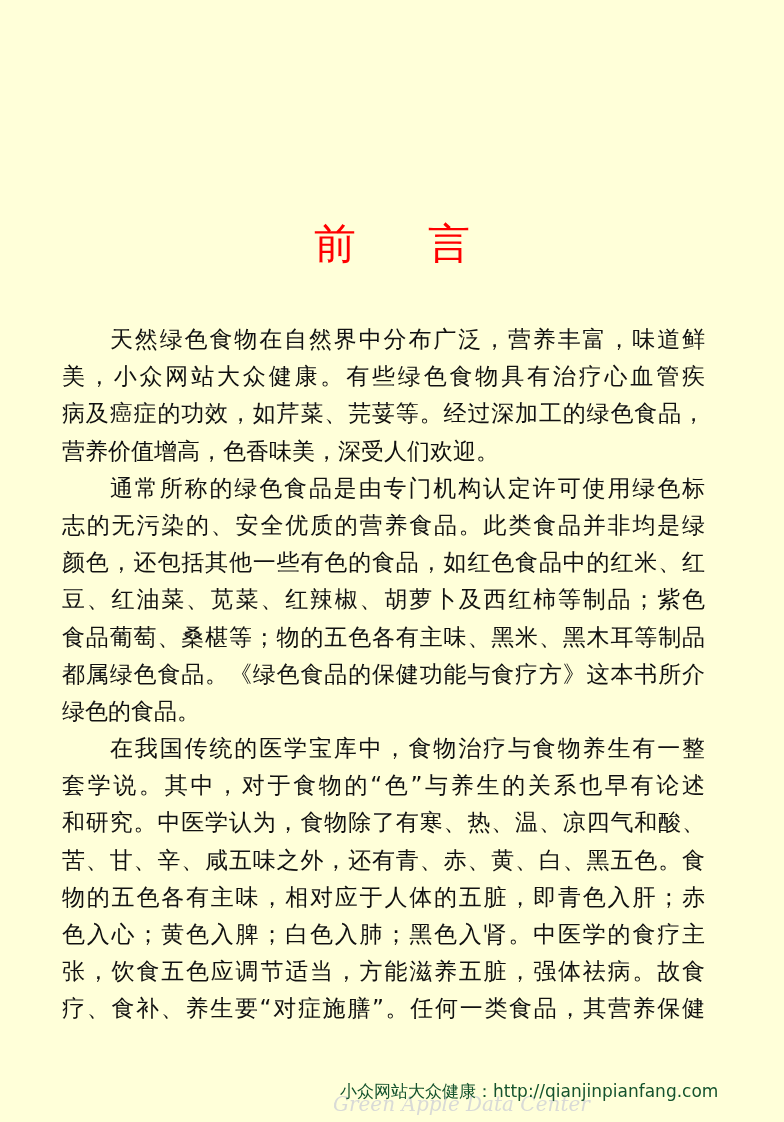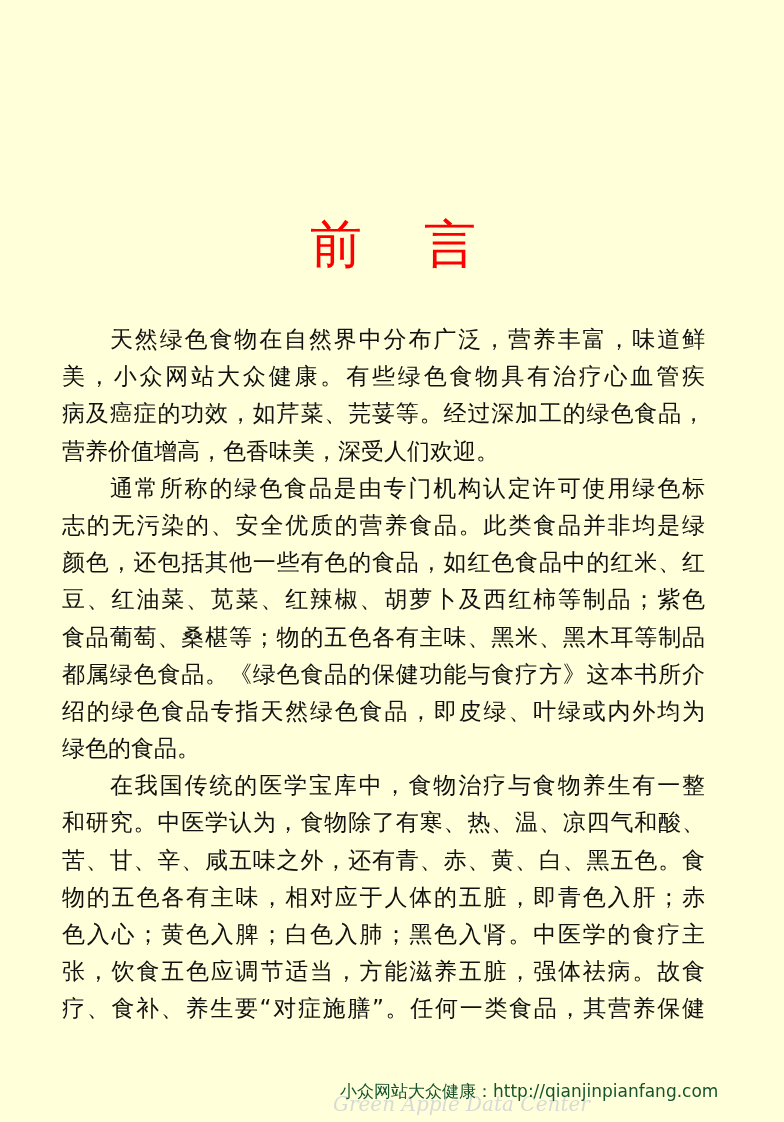--- a/index.html
+++ b/index.html
@@ -15,21 +15,21 @@
     font-family: "DejaVu Sans", sans-serif;
   }
   .title {
     position: absolute;
     top: 212px;
     left: 0;
     width: 784px;
     text-align: center;
     color: #ff0000;
     font-family: "DejaVu Serif", serif;
-    font-size: 52px;
+    font-size: 42px;
     line-height: 64px;
     letter-spacing: 0;
   }
   .title .ch {
     display: inline-block;
     width: 50px;
   }
   .title .gap {
     display: inline-block;
     width: 64px;
@@ -92,24 +92,24 @@
   <span class="line">美，小众网站大众健康。有些绿色食物具有治疗心血管疾</span>
   <span class="line">病及癌症的功效，如芹菜、芫荽等。经过深加工的绿色食品，</span>
   <span class="line last">营养价值增高，色香味美，深受人们欢迎。</span>
 
   <span class="line indent">通常所称的绿色食品是由专门机构认定许可使用绿色标</span>
   <span class="line">志的无污染的、安全优质的营养食品。此类食品并非均是绿</span>
   <span class="line">颜色，还包括其他一些有色的食品，如红色食品中的红米、红</span>
   <span class="line">豆、红油菜、苋菜、红辣椒、胡萝卜及西红柿等制品；紫色</span>
   <span class="line">食品葡萄、桑椹等；物的五色各有主味、黑米、黑木耳等制品</span>
   <span class="line">都属绿色食品。《绿色食品的保健功能与食疗方》这本书所介</span>
-  <span class="line">绍的绿色食品专指天然绿色食品，即皮绿、叶绿或内外均为</span>
   <span class="line last">绿色的食品。</span>
 
   <span class="line indent">在我国传统的医学宝库中，食物治疗与食物养生有一整</span>
+  <span class="line">套学说。其中，对于食物的“色”与养生的关系也早有论述</span>
   <span class="line">和研究。中医学认为，食物除了有寒、热、温、凉四气和酸、</span>
   <span class="line">苦、甘、辛、咸五味之外，还有青、赤、黄、白、黑五色。食</span>
   <span class="line">物的五色各有主味，相对应于人体的五脏，即青色入肝；赤</span>
   <span class="line">色入心；黄色入脾；白色入肺；黑色入肾。中医学的食疗主</span>
   <span class="line">张，饮食五色应调节适当，方能滋养五脏，强体祛病。故食</span>
   <span class="line">疗、食补、养生要“对症施膳”。任何一类食品，其营养保健</span>
 </div>
 
 <div class="watermark">Green Apple Data Center</div>
 <div class="footer">小众网站大众健康：http://qianjinpianfang.com</div>

